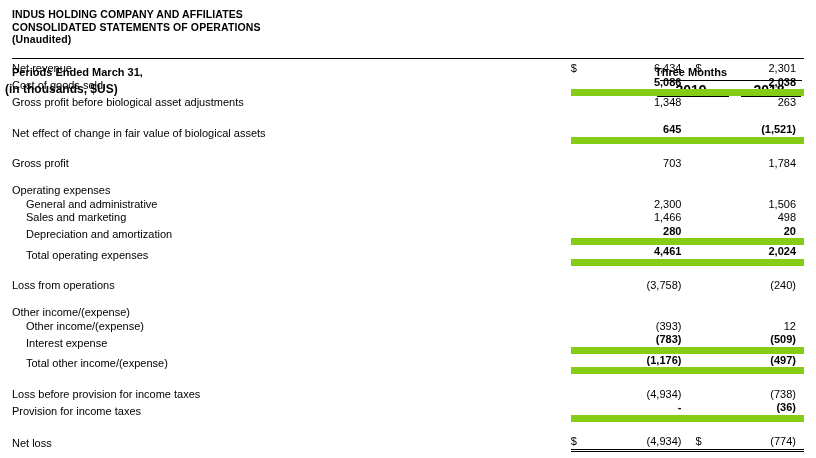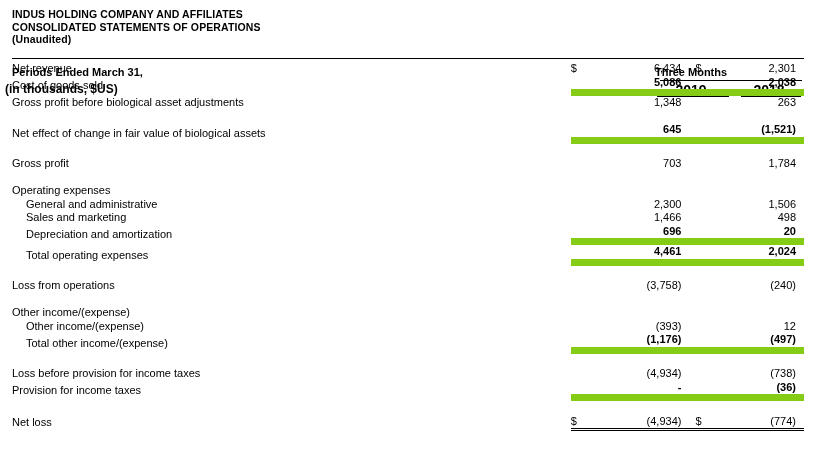--- a/index.html
+++ b/index.html
@@ -199,21 +199,21 @@
         <tr>
           <td class="c-label indent1">Sales and marketing</td>
           <td class="c-cur1"></td>
           <td class="c-val1">1,466</td>
           <td class="c-cur2"></td>
           <td class="c-val2">498</td>
         </tr>
         <tr>
           <td class="c-label indent1">Depreciation and amortization</td>
           <td class="c-cur1 ul-single"></td>
-          <td class="c-val1 ul-single">696</td>
+          <td class="c-val1 ul-single">280</td>
           <td class="c-cur2 ul-single"></td>
           <td class="c-val2 ul-single">20</td>
         </tr>
         <tr>
           <td class="c-label indent1">Total operating expenses</td>
           <td class="c-cur1 ul-single"></td>
           <td class="c-val1 ul-single">4,461</td>
           <td class="c-cur2 ul-single"></td>
           <td class="c-val2 ul-single">2,024</td>
         </tr>
@@ -236,20 +236,27 @@
           <td class="c-val1"></td>
           <td class="c-cur2"></td>
           <td class="c-val2"></td>
         </tr>
         <tr>
           <td class="c-label indent1">Other income/(expense)</td>
           <td class="c-cur1"></td>
           <td class="c-val1">(393)</td>
           <td class="c-cur2"></td>
           <td class="c-val2">12</td>
+        </tr>
+        <tr>
+          <td class="c-label indent1">Interest expense</td>
+          <td class="c-cur1 ul-single"></td>
+          <td class="c-val1 ul-single">(783)</td>
+          <td class="c-cur2 ul-single"></td>
+          <td class="c-val2 ul-single">(509)</td>
         </tr>
         <tr>
           <td class="c-label indent1">Total other income/(expense)</td>
           <td class="c-cur1 ul-single"></td>
           <td class="c-val1 ul-single">(1,176)</td>
           <td class="c-cur2 ul-single"></td>
           <td class="c-val2 ul-single">(497)</td>
         </tr>
         <tr class="spacer">
           <td colspan="5">&nbsp;</td>

